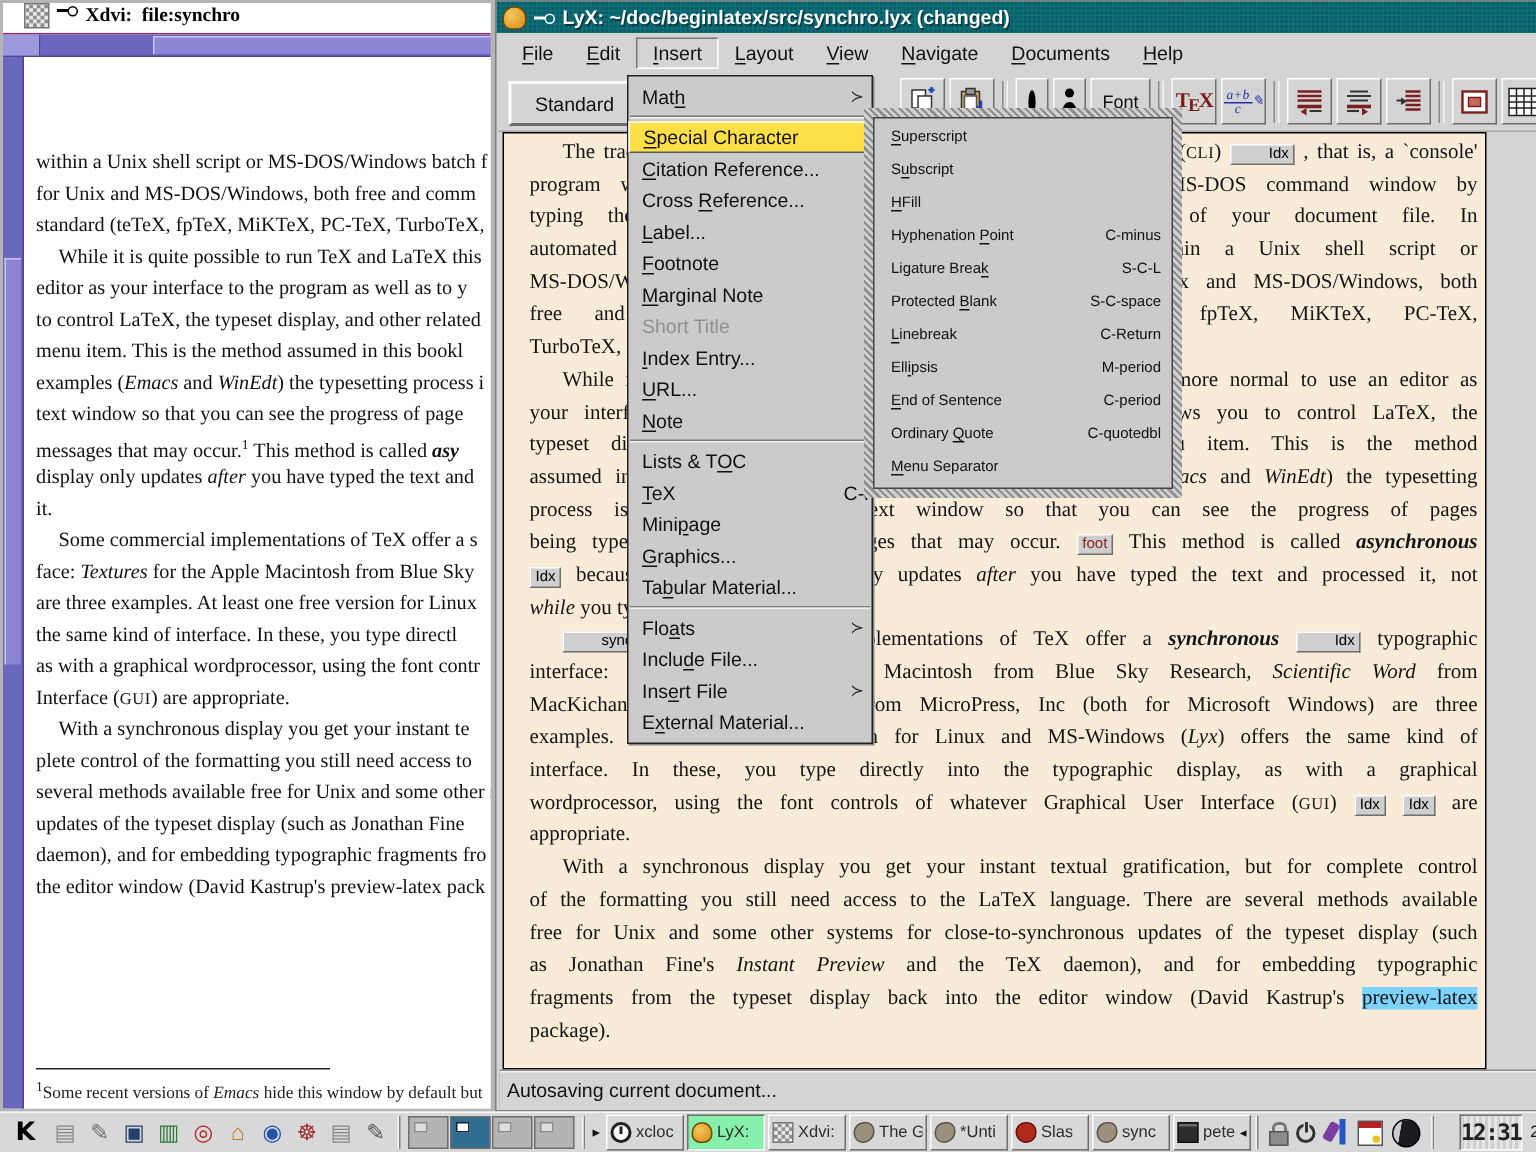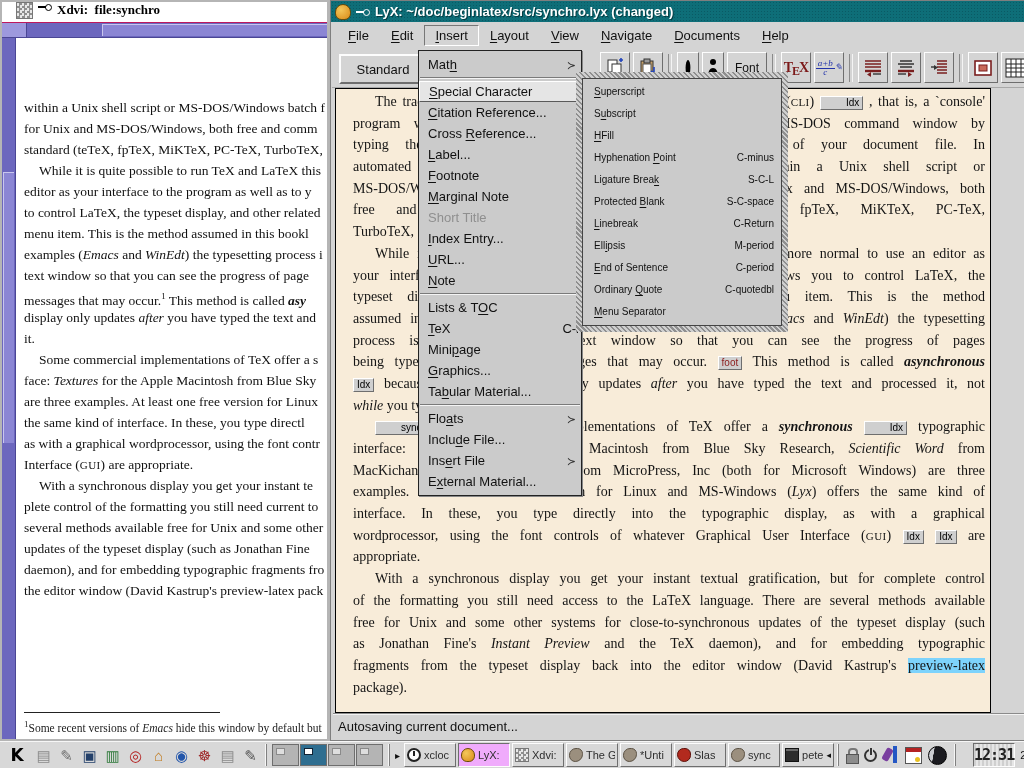--- a/index.html
+++ b/index.html
@@ -89,21 +89,21 @@
   .sarrow.up{top:1px}.sarrow.down{bottom:1px}
   .sthumb{position:absolute;left:1px;right:1px;top:400px;height:100px;background:#d6d6d6;
           border:1px solid;border-color:#f6f6f6 #6e6e6e #6e6e6e #f6f6f6}
   .lyx-status{position:absolute;left:2px;right:2px;bottom:1px;height:24px;border-top:1px solid #f2f2f2;
               box-shadow:0 -1px 0 #8a8a8a;font-size:13px;color:#111;line-height:24px;padding-left:5px;background:#d4d4d4}
 
   
   .menu-panel{position:absolute;left:418px;top:50px;width:162px;background:#cbcbcb;
               border:1px solid #222;box-shadow:1px 1px 0 #888;padding:3px 0;z-index:20}
   .mi{height:21px;line-height:21px;padding:0 9px;font-size:13px;color:#111;position:relative;white-space:nowrap}
-  .mi.hl{border:1px solid;border-color:#fff #5a5a5a #5a5a5a #fff;background:#e5e5e5;line-height:19px;height:19px}
+  .mi.hl{border:1px solid;border-color:#fff #5a5a5a #5a5a5a #fff;background:#fde047;line-height:19px;height:19px}
   .mi.dis{color:#8f8f8f}
   .mi .short{position:absolute;right:2px;top:0}
   .mi .subarr{position:absolute;right:5px;top:1px;font-size:11px;color:#333}
   .msep{height:0;border-top:1px solid #7a7a7a;border-bottom:1px solid #f4f4f4;margin:2px 1px}
 
   .submenu-wrap{position:absolute;left:576px;top:72px;padding:6px;z-index:30;
       background:repeating-linear-gradient(45deg,#8f8f8f 0 1.5px,#cfcfcf 1.5px 3.5px)}
   .submenu{background:#cbcbcb;border:1px solid #444;width:198px;padding:2px 0}
   .smi{height:22px;line-height:22px;padding:0 6px 0 11px;font-size:10px;color:#111;position:relative;white-space:nowrap}
   .smi .short{position:absolute;right:7px;top:0}
@@ -117,21 +117,21 @@
   .tb-handle{width:4px;height:22px;margin:0 3px;border-left:1px solid #f6f6f6;border-right:1px solid #808080}
   .pager{display:flex;gap:1px;margin:0 2px}
   .pcell{width:25px;height:20px;background:#b4b4b4;border:1px solid #6e6e6e;position:relative}
   .pcell::before{content:"";position:absolute;left:3px;top:3px;width:7px;height:5px;background:#dedede;border:1px solid #8a8a8a}
   .pcell.active{background:#2f6e90}
   .pcell.active::before{background:#fff;border-color:#123}
   .tb-arrow{font-size:10px;color:#111;padding:0 2px}
   .winbtns{display:flex;gap:2px;margin-left:2px}
   .tw{width:46px;height:22px;background:#d8d8d8;border:1px solid;border-color:#fdfdfd #6e6e6e #6e6e6e #fdfdfd;
       display:flex;align-items:center;gap:3px;padding:0 2px;box-sizing:content-box;overflow:hidden}
-  .tw.active{border-color:#6e6e6e #fdfdfd #fdfdfd #6e6e6e;background:#f0abfc}
+  .tw.active{border-color:#6e6e6e #fdfdfd #fdfdfd #6e6e6e;background:#86efac}
   .tw .lbl{font-size:11px;color:#2e2e2e;white-space:nowrap;overflow:hidden}
   .tw .scrl{font-size:9px;margin-left:auto;color:#111}
   .ticon{width:14px;height:14px;flex:0 0 auto}
   .clock-icon{border-radius:50%;background:#fff;border:2px solid #222;box-sizing:border-box;position:relative}
   .clock-icon::before{content:"";position:absolute;left:4px;top:1px;width:1.5px;height:5px;background:#222}
   .lyx-icon{border-radius:50% 50% 42% 42%;background:radial-gradient(circle at 35% 35%,#f4c75a,#d98a18);border:1px solid #6a4a08;box-sizing:border-box}
   .xdvi-icon{background:repeating-conic-gradient(#8f8f8f 0 25%,#e8e8e8 0 50%) 0 0/5px 5px;border:1px solid #777;box-sizing:border-box}
   .gnu-icon{border-radius:50% 40% 55% 45%;background:#9b8f7e;border:1px solid #5c5244;box-sizing:border-box}
   .slashdot-icon{border-radius:50% 45% 50% 55%;background:#b22a1e;border:1px solid #5e120c;box-sizing:border-box}
   .terminal-icon{background:#2c2c2c;border:1px solid #111;box-shadow:inset 0 2px 0 #6a6a6a;box-sizing:border-box}
@@ -184,21 +184,21 @@
         <div class="xl"><span>messages that may occur.</span><span class="sup">1</span><span>  This method is called </span><span class="bi">asy</span></div>
         <div class="xl"><span>display only updates </span><span class="i">after</span><span> you have typed the text and</span></div>
         <div class="xl"><span>it.</span></div>
         <div class="xl ind"><span>Some commercial implementations of TeX offer a s</span></div>
         <div class="xl"><span>face: </span><span class="i">Textures</span><span> for the Apple Macintosh from Blue Sky</span></div>
         <div class="xl"><span>are three examples.  At least one free version for Linux</span></div>
         <div class="xl"><span>the same kind of interface.  In these, you type directl</span></div>
         <div class="xl"><span>as with a graphical wordprocessor, using the font contr</span></div>
         <div class="xl"><span>Interface (</span><span class="sc">GUI</span><span>) are appropriate.</span></div>
         <div class="xl ind"><span>With a synchronous display you get your instant te</span></div>
-        <div class="xl"><span>plete control of the formatting you still need current to</span></div>
+        <div class="xl"><span>plete control of the formatting you still need access to</span></div>
         <div class="xl"><span>several methods available free for Unix and some other s</span></div>
         <div class="xl"><span>updates of the typeset display (such as Jonathan Fine</span></div>
         <div class="xl"><span>daemon), and for embedding typographic fragments fro</span></div>
         <div class="xl"><span>the editor window (David Kastrup's preview-latex pack</span></div>
       </div>
     <div class="fnrule"></div>
     <div class="fntext" id="xdvi-footnote"><span class="sup">1</span><span>Some recent versions of </span><span class="i">Emacs</span><span> hide this window by default but</span></div>
   </div>
 </div>
 

